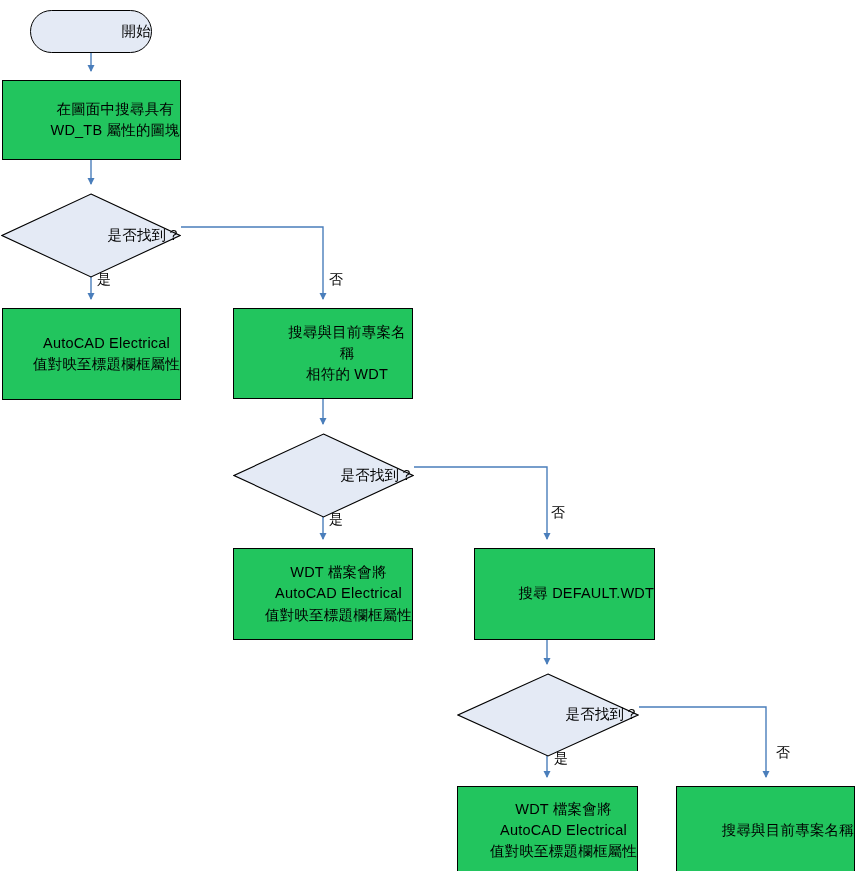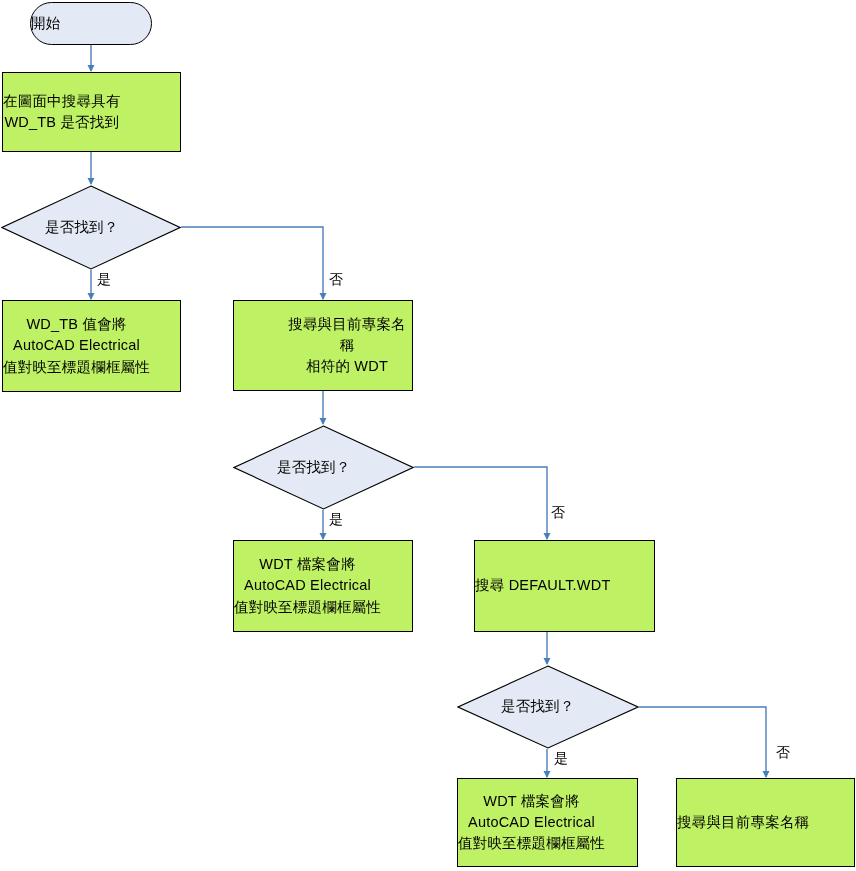--- a/index.html
+++ b/index.html
@@ -19,29 +19,30 @@
     left: 0;
     top: 0;
     width: 856px;
     height: 871px;
   }
   .node {
     position: absolute;
     box-sizing: border-box;
     display: flex;
     align-items: center;
-    justify-content: flex-start;
+    justify-content: flex-end;
     text-align: center;
     color: #000000;
     font-size: 14.5px;
     line-height: 1.45;
     letter-spacing: 0.2px;
+    margin-top: 8px;
   }
   .node-process {
-    background: #bef264;
+    background: #22c55e;
     border: 1px solid #000000;
   }
   .node-terminator {
     background: #e4eaf5;
     border: 1px solid #000000;
     border-radius: 999px;
   }
   .node-decision {
     background: transparent;
     border: 0;
@@ -105,36 +106,35 @@
 
 <div class="node node-terminator" style="left:30px; top:2px; width:122px; height:43px;">
   <span>
     <span class="nline">開始</span>
   </span>
 </div>
 
 <div class="node node-process" style="left:2px; top:72px; width:179px; height:80px;">
   <span>
     <span class="nline">在圖面中搜尋具有</span>
-    <span class="nline">WD_TB 是否找到</span>
+    <span class="nline">WD_TB 屬性的圖塊</span>
   </span>
 </div>
 
 <div class="node node-decision" style="left:1px; top:185px; width:180px; height:85px;">
   <svg class="dia-shape" viewBox="0 0 180 85" preserveAspectRatio="none">
     <polygon points="90,1 179,42.5 90,84 1,42.5" fill="#e4eaf5" stroke="#000000" stroke-width="1.1"></polygon>
   </svg>
   <span class="dia-label">
     <span class="nline">是否找到？</span>
   </span>
 </div>
 
 <div class="node node-process" style="left:2px; top:300px; width:179px; height:92px;">
   <span>
-    <span class="nline">WD_TB 值會將</span>
     <span class="nline">AutoCAD Electrical</span>
     <span class="nline">值對映至標題欄框屬性</span>
   </span>
 </div>
 
 <div class="node node-process" style="left:233px; top:300px; width:180px; height:91px;padding-left:48px;">
   <span>
     <span class="nline">搜尋與目前專案名稱</span>
     <span class="nline">相符的 WDT</span>
   </span>

